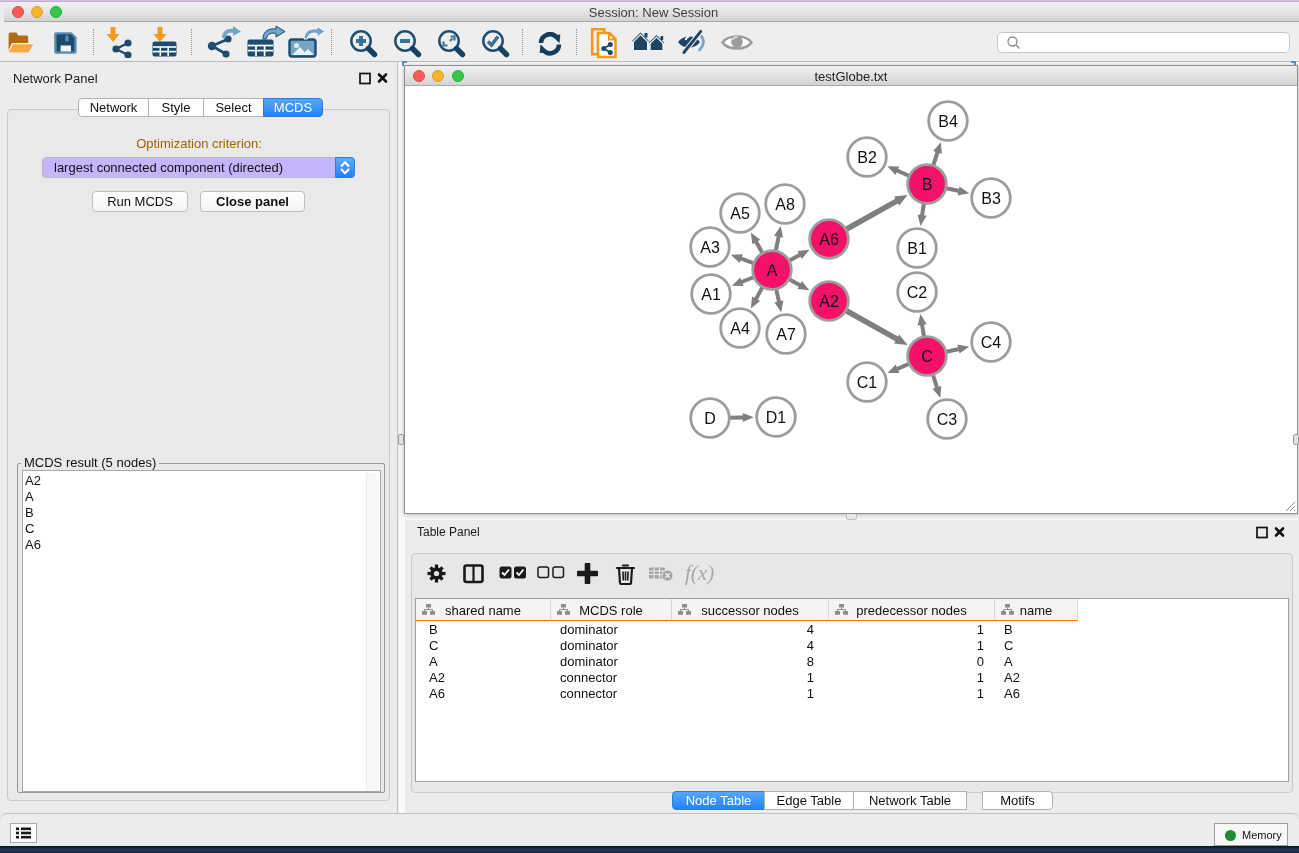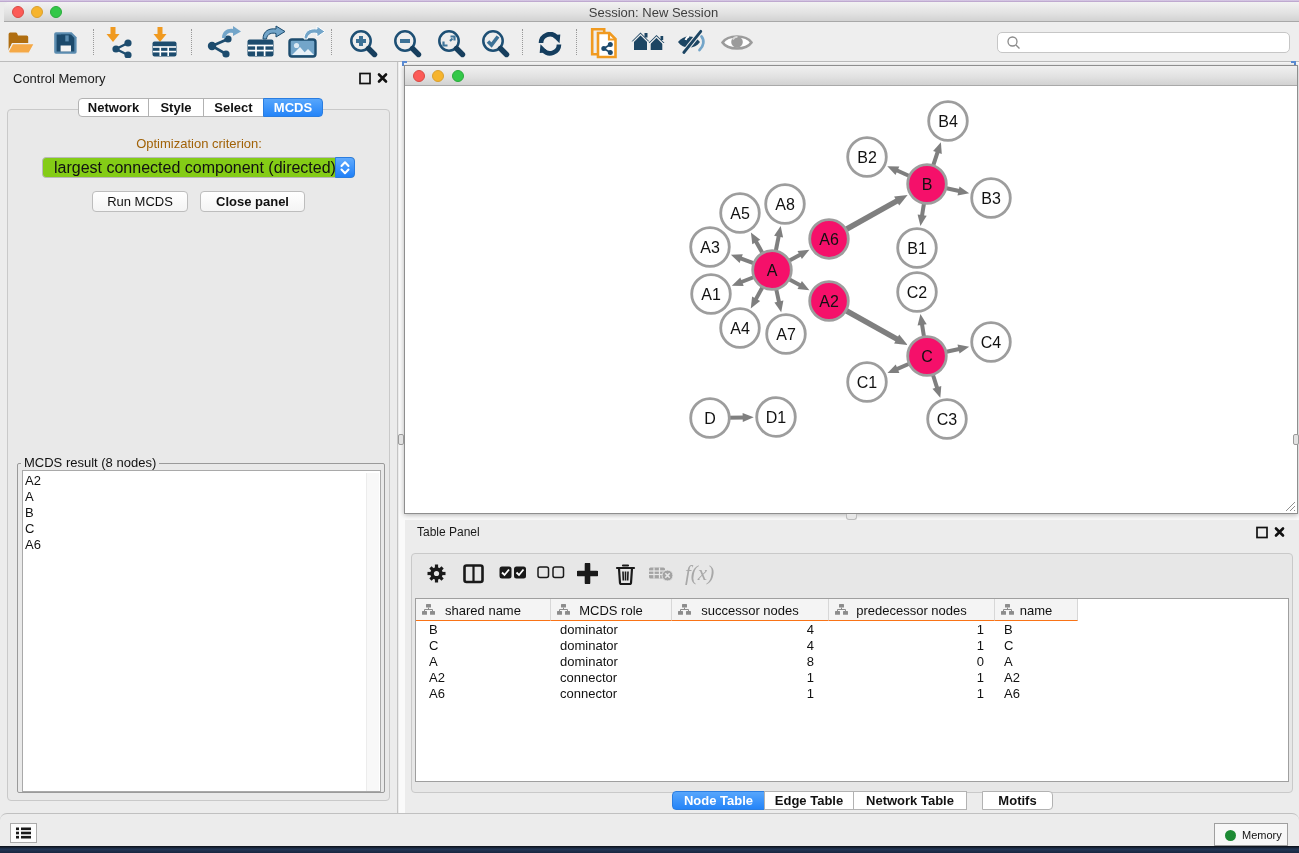--- a/index.html
+++ b/index.html
@@ -28,25 +28,25 @@
 .tsep { position:absolute; top:7px; height:26px; width:0; border-left:1px dotted #999; }
 #search { left:997px; top:10px; width:293px; height:21px; background:#fff;
   border:1px solid #c6c6c6; border-radius:5px; }
 
 #cpanel { left:0; top:62px; width:398px; height:752px; background:#ececec;
   border-right:1px solid #c4c4c4; }
 #cpTitle { left:13px; top:9px; font-size:13px; color:#1a1a1a; }
 #cpBox { left:7px; top:47px; width:383px; height:692px; background:#e9e9e9;
   border:1px solid #c9c9c9; border-radius:4px; }
 .tab { position:absolute; height:19px; background:#fff; border:1px solid #b2b2b2;
-  text-align:center; line-height:17px; color:#111; font-size:13px;font-weight:bold; }
+  text-align:center; line-height:17px; color:#111; font-size:13px; }
 .tab.sel { background:linear-gradient(180deg,#57a6fc 0%,#2484f8 100%); color:#fff; border-color:#2a7de0; }
 #optLabel { left:0; top:74px; width:398px; text-align:center; font-size:13px; color:#a16207; }
-#dropdown { left:42px; top:95px; width:313px; height:21px; background:#84cc16;
-  border:1px solid #b9b9b9; border-radius:4px; font-size:16px; line-height:19px;
+#dropdown { left:42px; top:95px; width:313px; height:21px; background:#c4b5fd;
+  border:1px solid #b9b9b9; border-radius:4px; font-size:13px; line-height:19px;
   padding-left:11px; color:#111; }
 #ddCap { right:-1px; top:-1px; width:20px; height:21px; border-radius:0 4px 4px 0;
   background:linear-gradient(180deg,#61abfd 0%,#2080f8 100%); border:1px solid #2a7de0; }
 .btn { position:absolute; height:21px; background:linear-gradient(180deg,#ffffff 0%,#f4f4f4 100%);
   border:1px solid #bdbdbd; border-radius:4px; font-size:13px; text-align:center;
   line-height:19px; color:#111; }
 #groupBox { left:17px; top:401px; width:368px; height:330px; border:1px solid #9a9a9a;
   border-radius:2px; }
 #groupLbl { left:21px; top:393px; background:#e9e9e9; padding:0 3px; font-size:13px; color:#111; }
 #mcdsList { left:22px; top:408px; width:359px; height:322px; background:#fff;
@@ -214,21 +214,21 @@
 </svg>
     <div class="abs" id="search">
       <svg width="16" height="16" style="position:absolute;left:8px;top:2px">
         <circle cx="6.5" cy="6.5" r="4.5" fill="none" stroke="#8a8a8a" stroke-width="1.3"></circle>
         <line x1="10" y1="10" x2="13.5" y2="13.5" stroke="#8a8a8a" stroke-width="1.3"></line>
       </svg>
     </div>
   </div>
 
   <div class="abs" id="cpanel">
-    <div class="abs" id="cpTitle">Control Memory</div>
+    <div class="abs" id="cpTitle">Network Panel</div>
     <svg class="abs" width="32" height="14" style="left:358px;top:10px">
       <rect x="2" y="1.5" width="10" height="10" fill="none" stroke="#111" stroke-width="1.7"></rect>
       <path d="M21 2.5 L28 9.5 M28 2.5 L21 9.5" stroke="#111" stroke-width="2.6" stroke-linecap="round"></path>
     </svg>
     <div class="abs" id="cpBox"></div>
     <div class="tab" style="left:78px; top:36px; width:71px; border-radius:4px 0 0 4px;">Network</div>
     <div class="tab" style="left:148px; top:36px; width:56px;">Style</div>
     <div class="tab" style="left:203px; top:36px; width:61px;">Select</div>
     <div class="tab sel" style="left:263px; top:36px; width:60px; border-radius:0 4px 4px 0;">MCDS</div>
     <div class="abs" id="optLabel">Optimization criterion:</div>
@@ -236,39 +236,40 @@
       <div class="abs" id="ddCap">
         <svg width="18" height="19" style="position:absolute;left:0px;top:0px">
           <path d="M5.5 8 L9 4.2 L12.5 8" fill="none" stroke="#fff" stroke-width="2" stroke-linecap="round" stroke-linejoin="round"></path>
           <path d="M5.5 11.5 L9 15.3 L12.5 11.5" fill="none" stroke="#fff" stroke-width="2" stroke-linecap="round" stroke-linejoin="round"></path>
         </svg>
       </div>
     </div>
     <div class="btn" style="left:92px; top:129px; width:96px;">Run MCDS</div>
     <div class="btn" style="left:200px; top:129px; width:105px;font-weight:bold;">Close panel</div>
     <div class="abs" id="groupBox"></div>
-    <div class="abs" id="groupLbl">MCDS result (8 nodes)</div>
+    <div class="abs" id="groupLbl">MCDS result (5 nodes)</div>
     <div class="abs" id="mcdsList">
       <div class="sb"></div>
       <div class="it" style="top:2px;">A2</div>
       <div class="it" style="top:18px;">A</div>
       <div class="it" style="top:34px;">B</div>
       <div class="it" style="top:50px;">C</div>
       <div class="it" style="top:66px;">A6</div>
     </div>
   </div>
 
   <div class="abs" id="rightArea">
     <div class="abs" style="left:3px;top:-1px;width:5px;height:5px;border-left:2px solid #5b8dd6;border-top:2px solid #5b8dd6;"></div>
       <div class="abs" style="left:892px;top:-1px;width:5px;height:5px;border-right:2px solid #5b8dd6;border-top:2px solid #5b8dd6;"></div>
       <div class="abs" id="netwin">
       <div class="abs" id="netTitle">
         <div class="tl tl1"></div>
           <div class="tl tl2"></div>
           <div class="tl tl3"></div>
+        <div class="abs" id="netTitleTxt">testGlobe.txt</div>
       </div>
       <svg class="abs" style="left:0;top:21px" width="892" height="427" viewBox="405 86 892 427">
 <line x1="764.0" y1="254.8" x2="755.3" y2="239.3" stroke="#7f7f7f" stroke-width="4"></line>
 <polygon points="750.9,231.4 760.3,238.8 752.3,243.3" fill="#7f7f7f"></polygon>
 <line x1="775.2" y1="253.0" x2="779.0" y2="233.7" stroke="#7f7f7f" stroke-width="4"></line>
 <polygon points="780.7,224.9 783.1,236.6 774.1,234.8" fill="#7f7f7f"></polygon>
 <line x1="756.7" y1="263.3" x2="739.3" y2="256.9" stroke="#7f7f7f" stroke-width="4"></line>
 <polygon points="730.9,253.8 742.8,253.3 739.6,261.9" fill="#7f7f7f"></polygon>
 <line x1="756.8" y1="275.0" x2="740.1" y2="281.5" stroke="#7f7f7f" stroke-width="4"></line>
 <polygon points="731.8,284.8 740.3,276.5 743.7,285.1" fill="#7f7f7f"></polygon>

